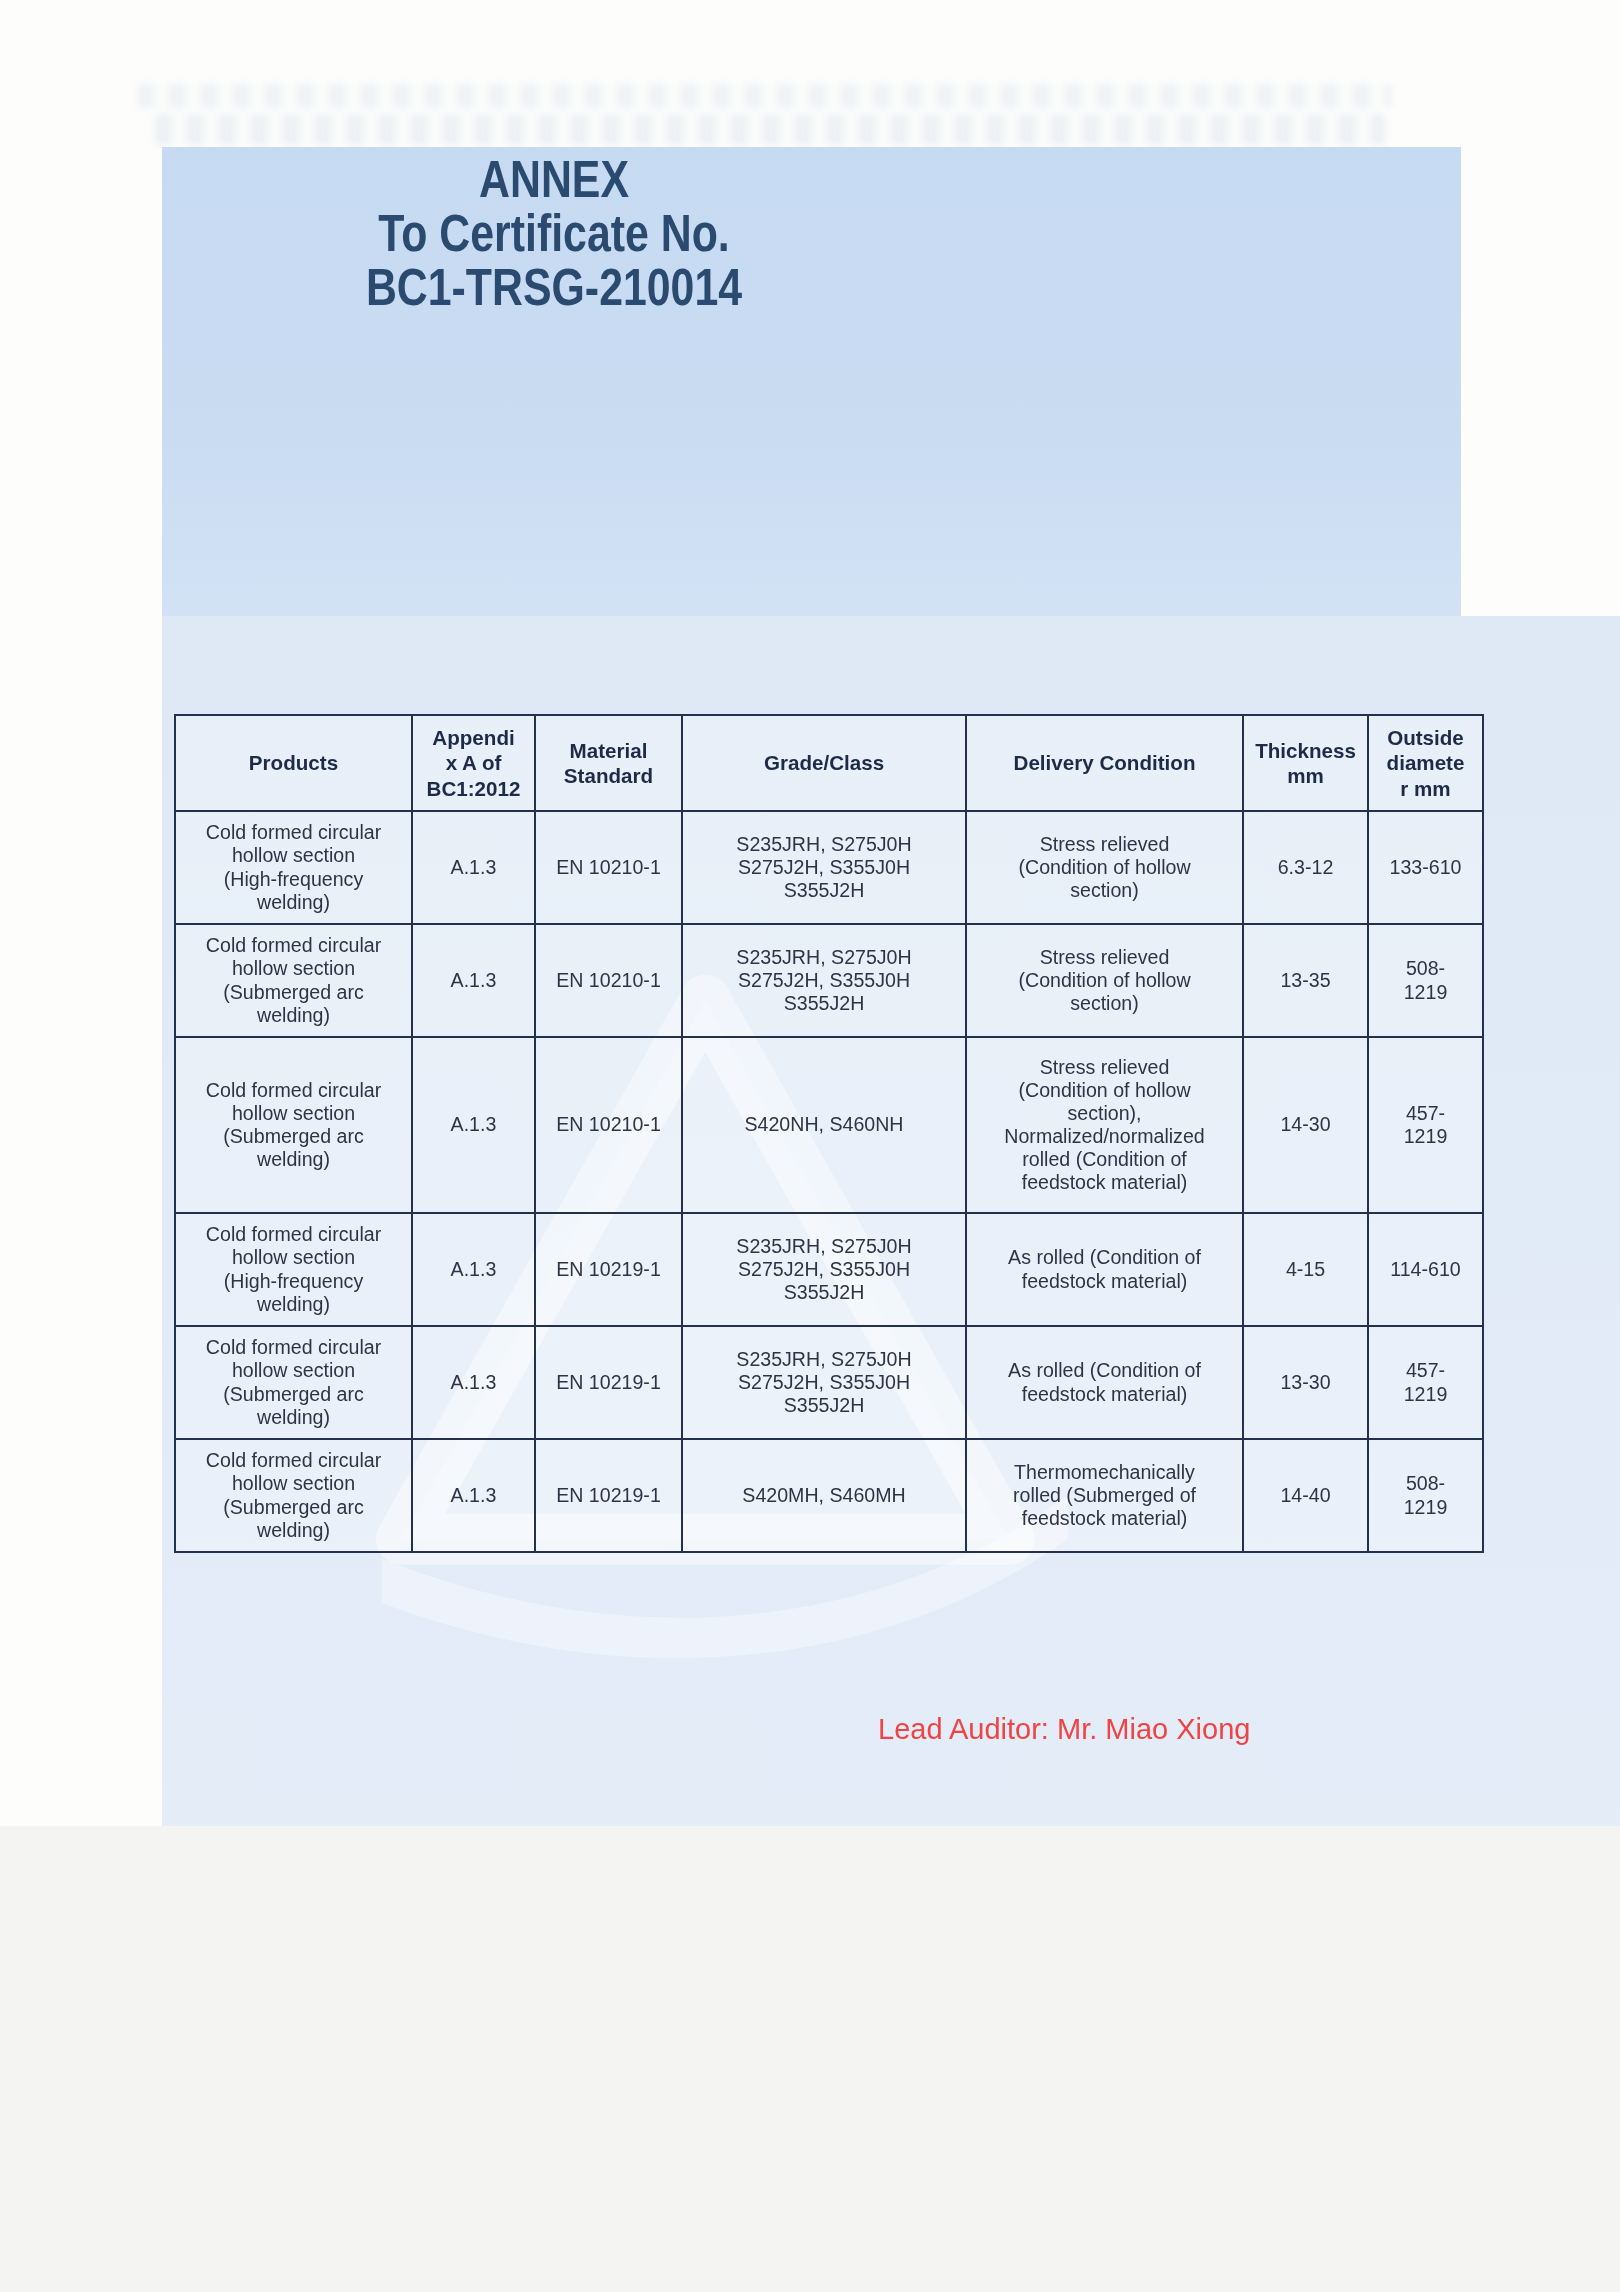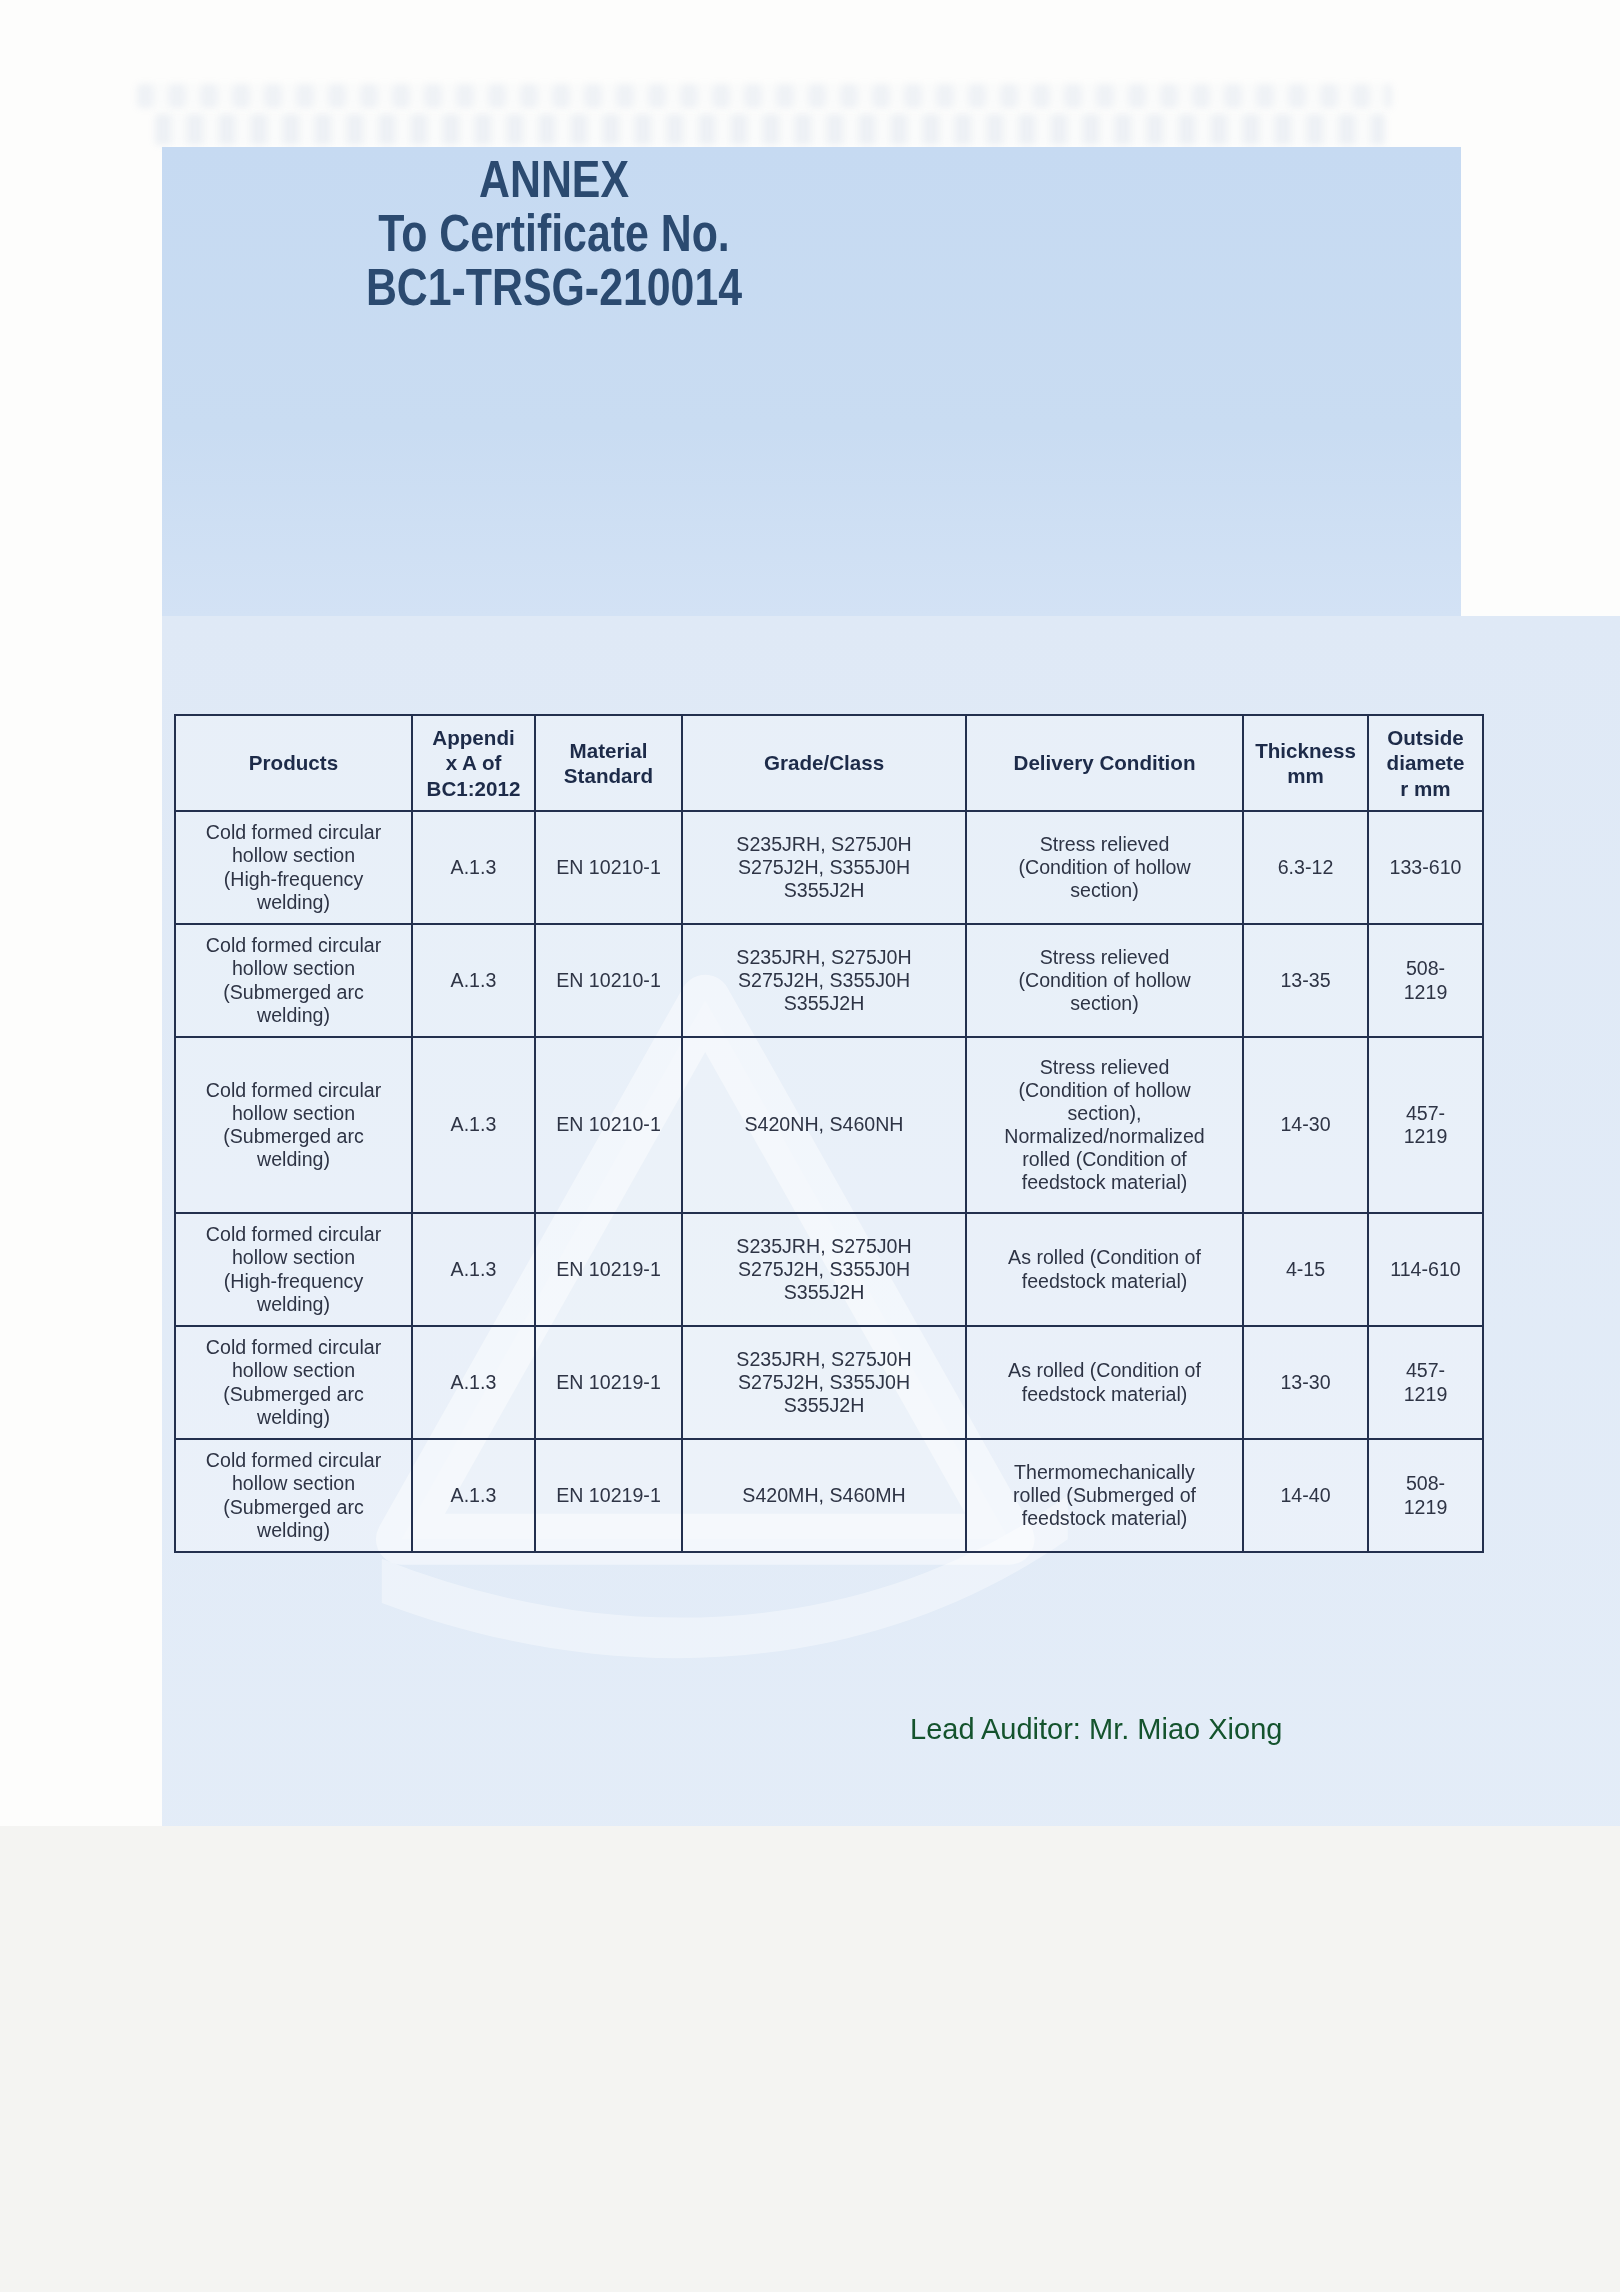--- a/index.html
+++ b/index.html
@@ -42,22 +42,22 @@
     border:2.9px solid #23304e; text-align:center; vertical-align:middle;
     white-space:pre-line; padding:2px 3.9px; overflow:hidden;
   }
   table.cert th { font-size:20.6px; font-weight:bold; color:#1d2b49; line-height:1.22; }
   table.cert td { font-size:19.6px; color:#2e3445; line-height:1.18; }
   tr.hdr { height:96px; }
   tr.r   { height:113px; }
   tr.tall{ height:176px; }
 
   .lead-auditor {
-    position:absolute; left:910px; top:1713px; z-index:2;
-    font-size:29px; color:#14532d;
+    position:absolute; left:878px; top:1713px; z-index:2;
+    font-size:29px; color:#ef4444;
   }
   .website {
     position:absolute; left:209px; top:2124px; z-index:2;
     font-size:30px; color:#343f5c; letter-spacing:0.5px;
   }
   .brand {
     position:absolute; left:1027px; top:2080px; z-index:2;
     display:flex; align-items:flex-start;
   }
   .brand .tri { width:92px; height:90px; flex:0 0 auto; }

